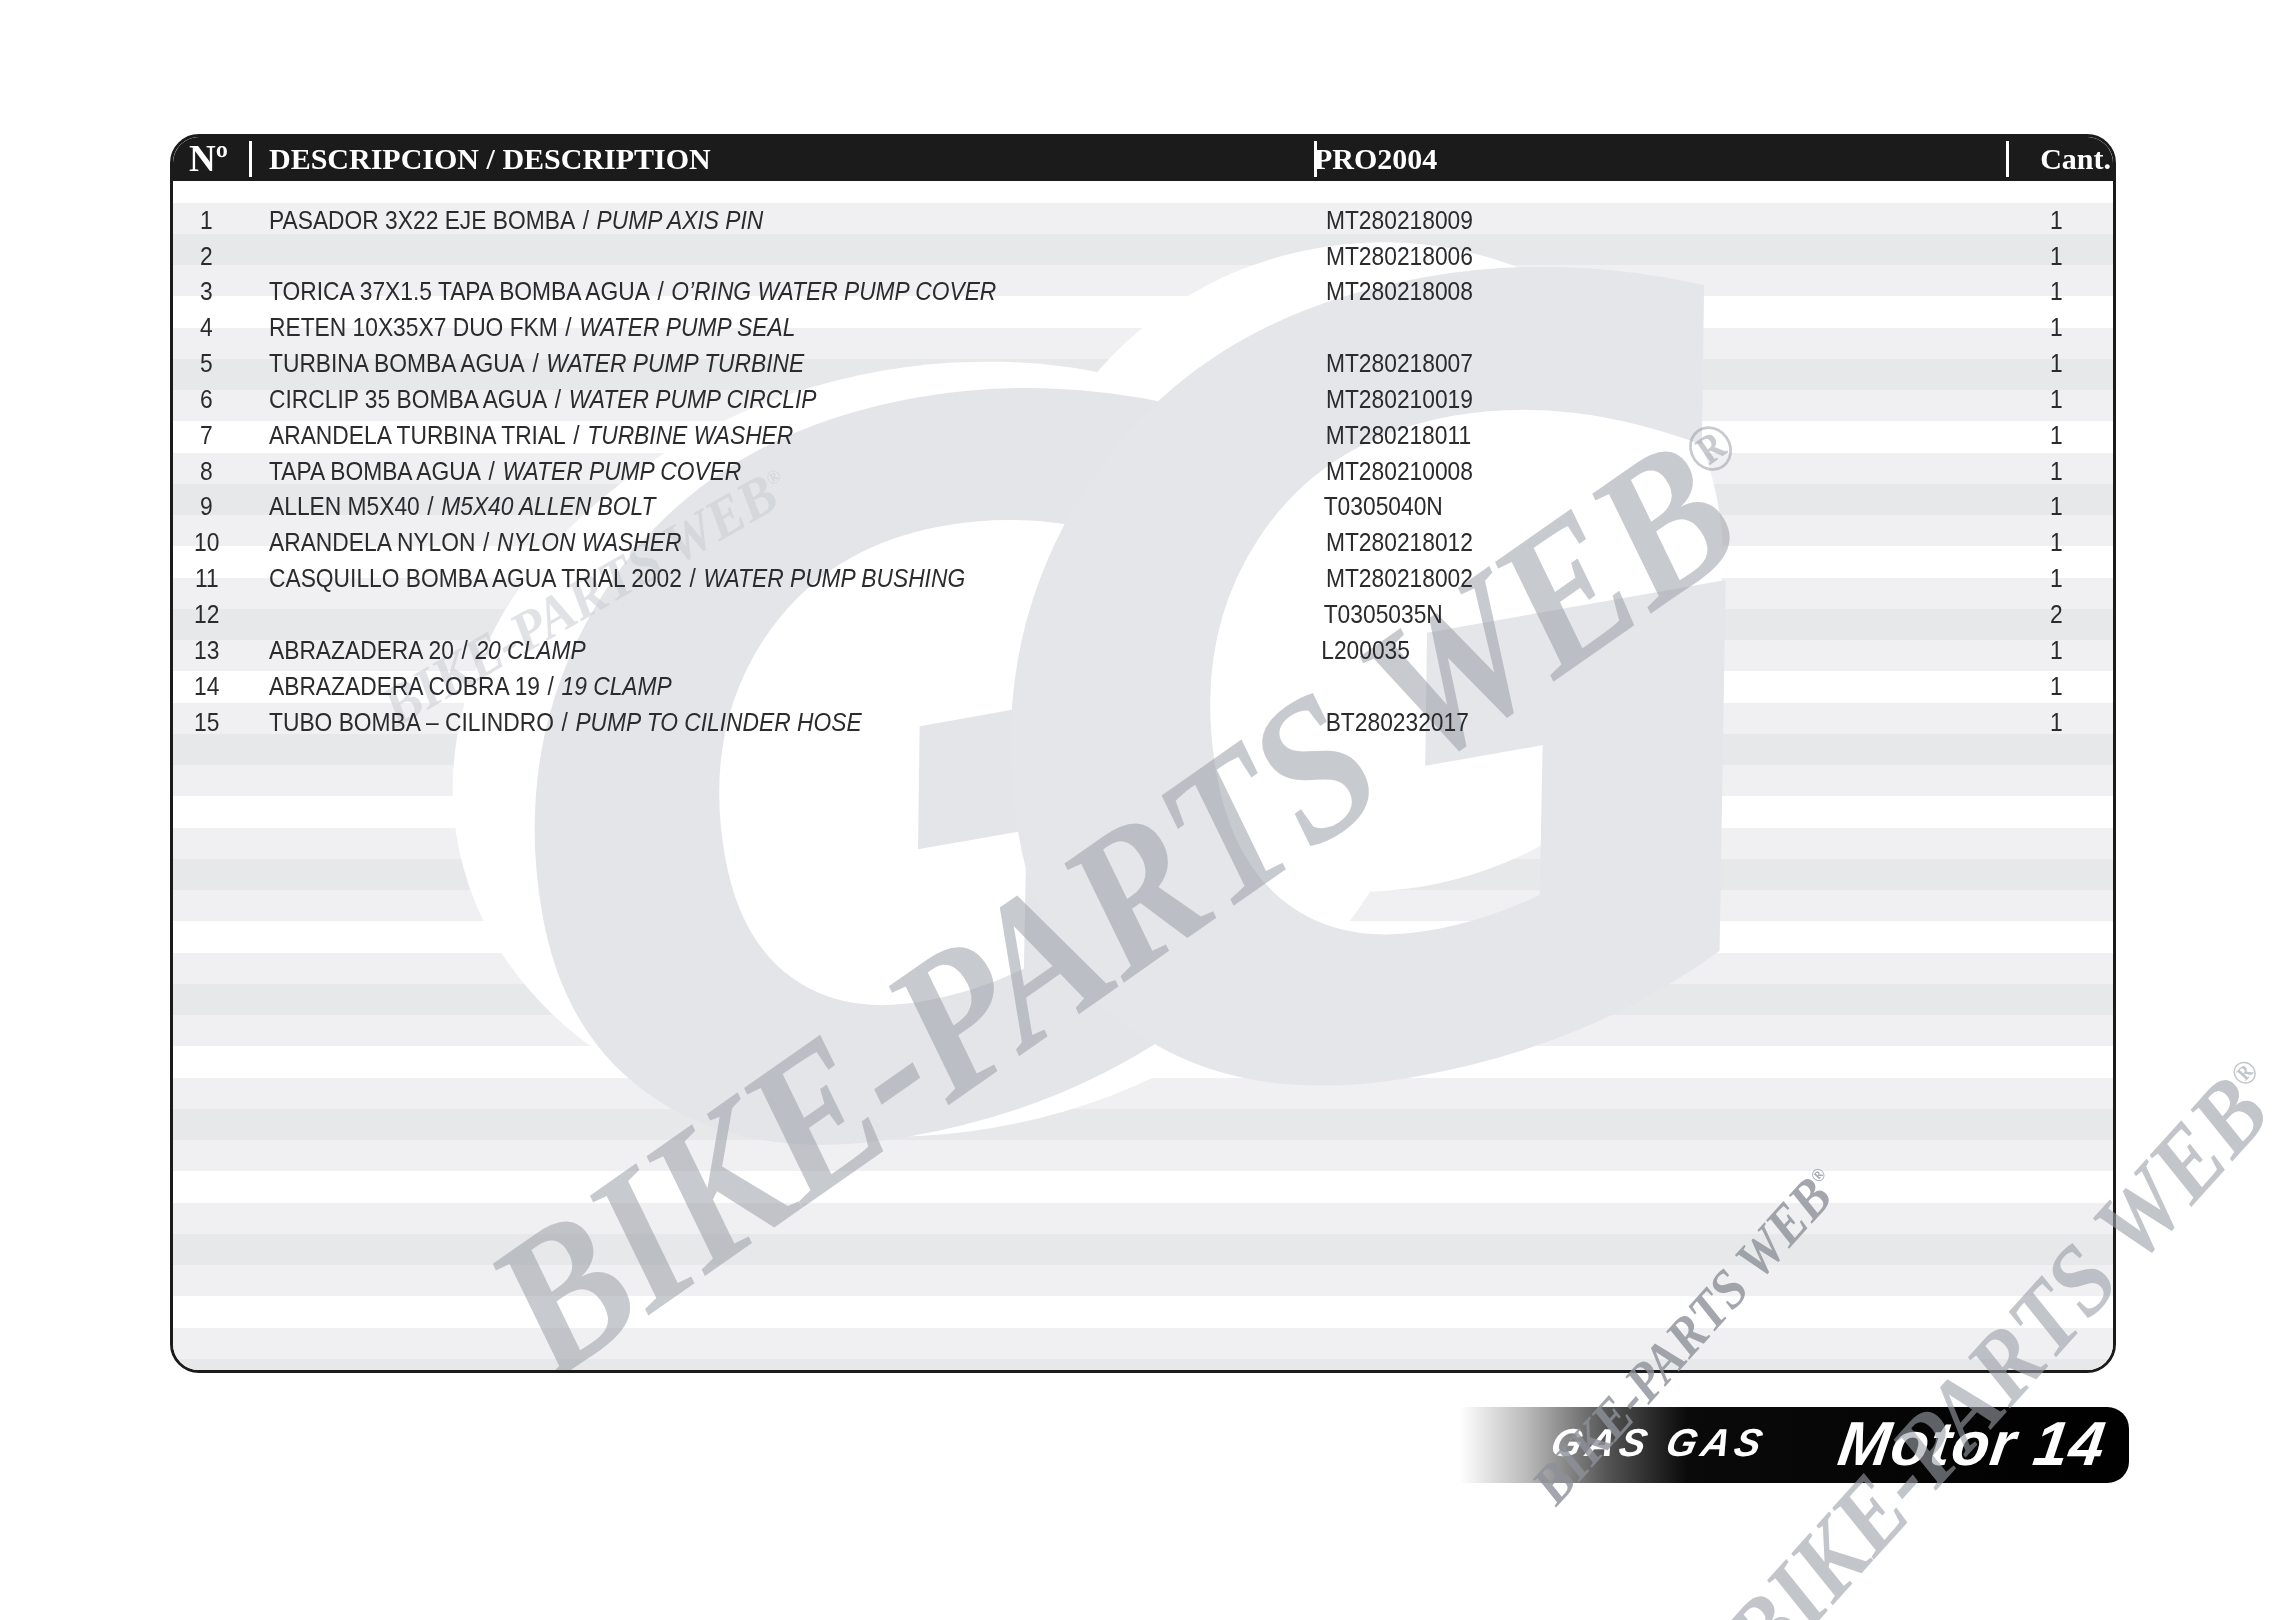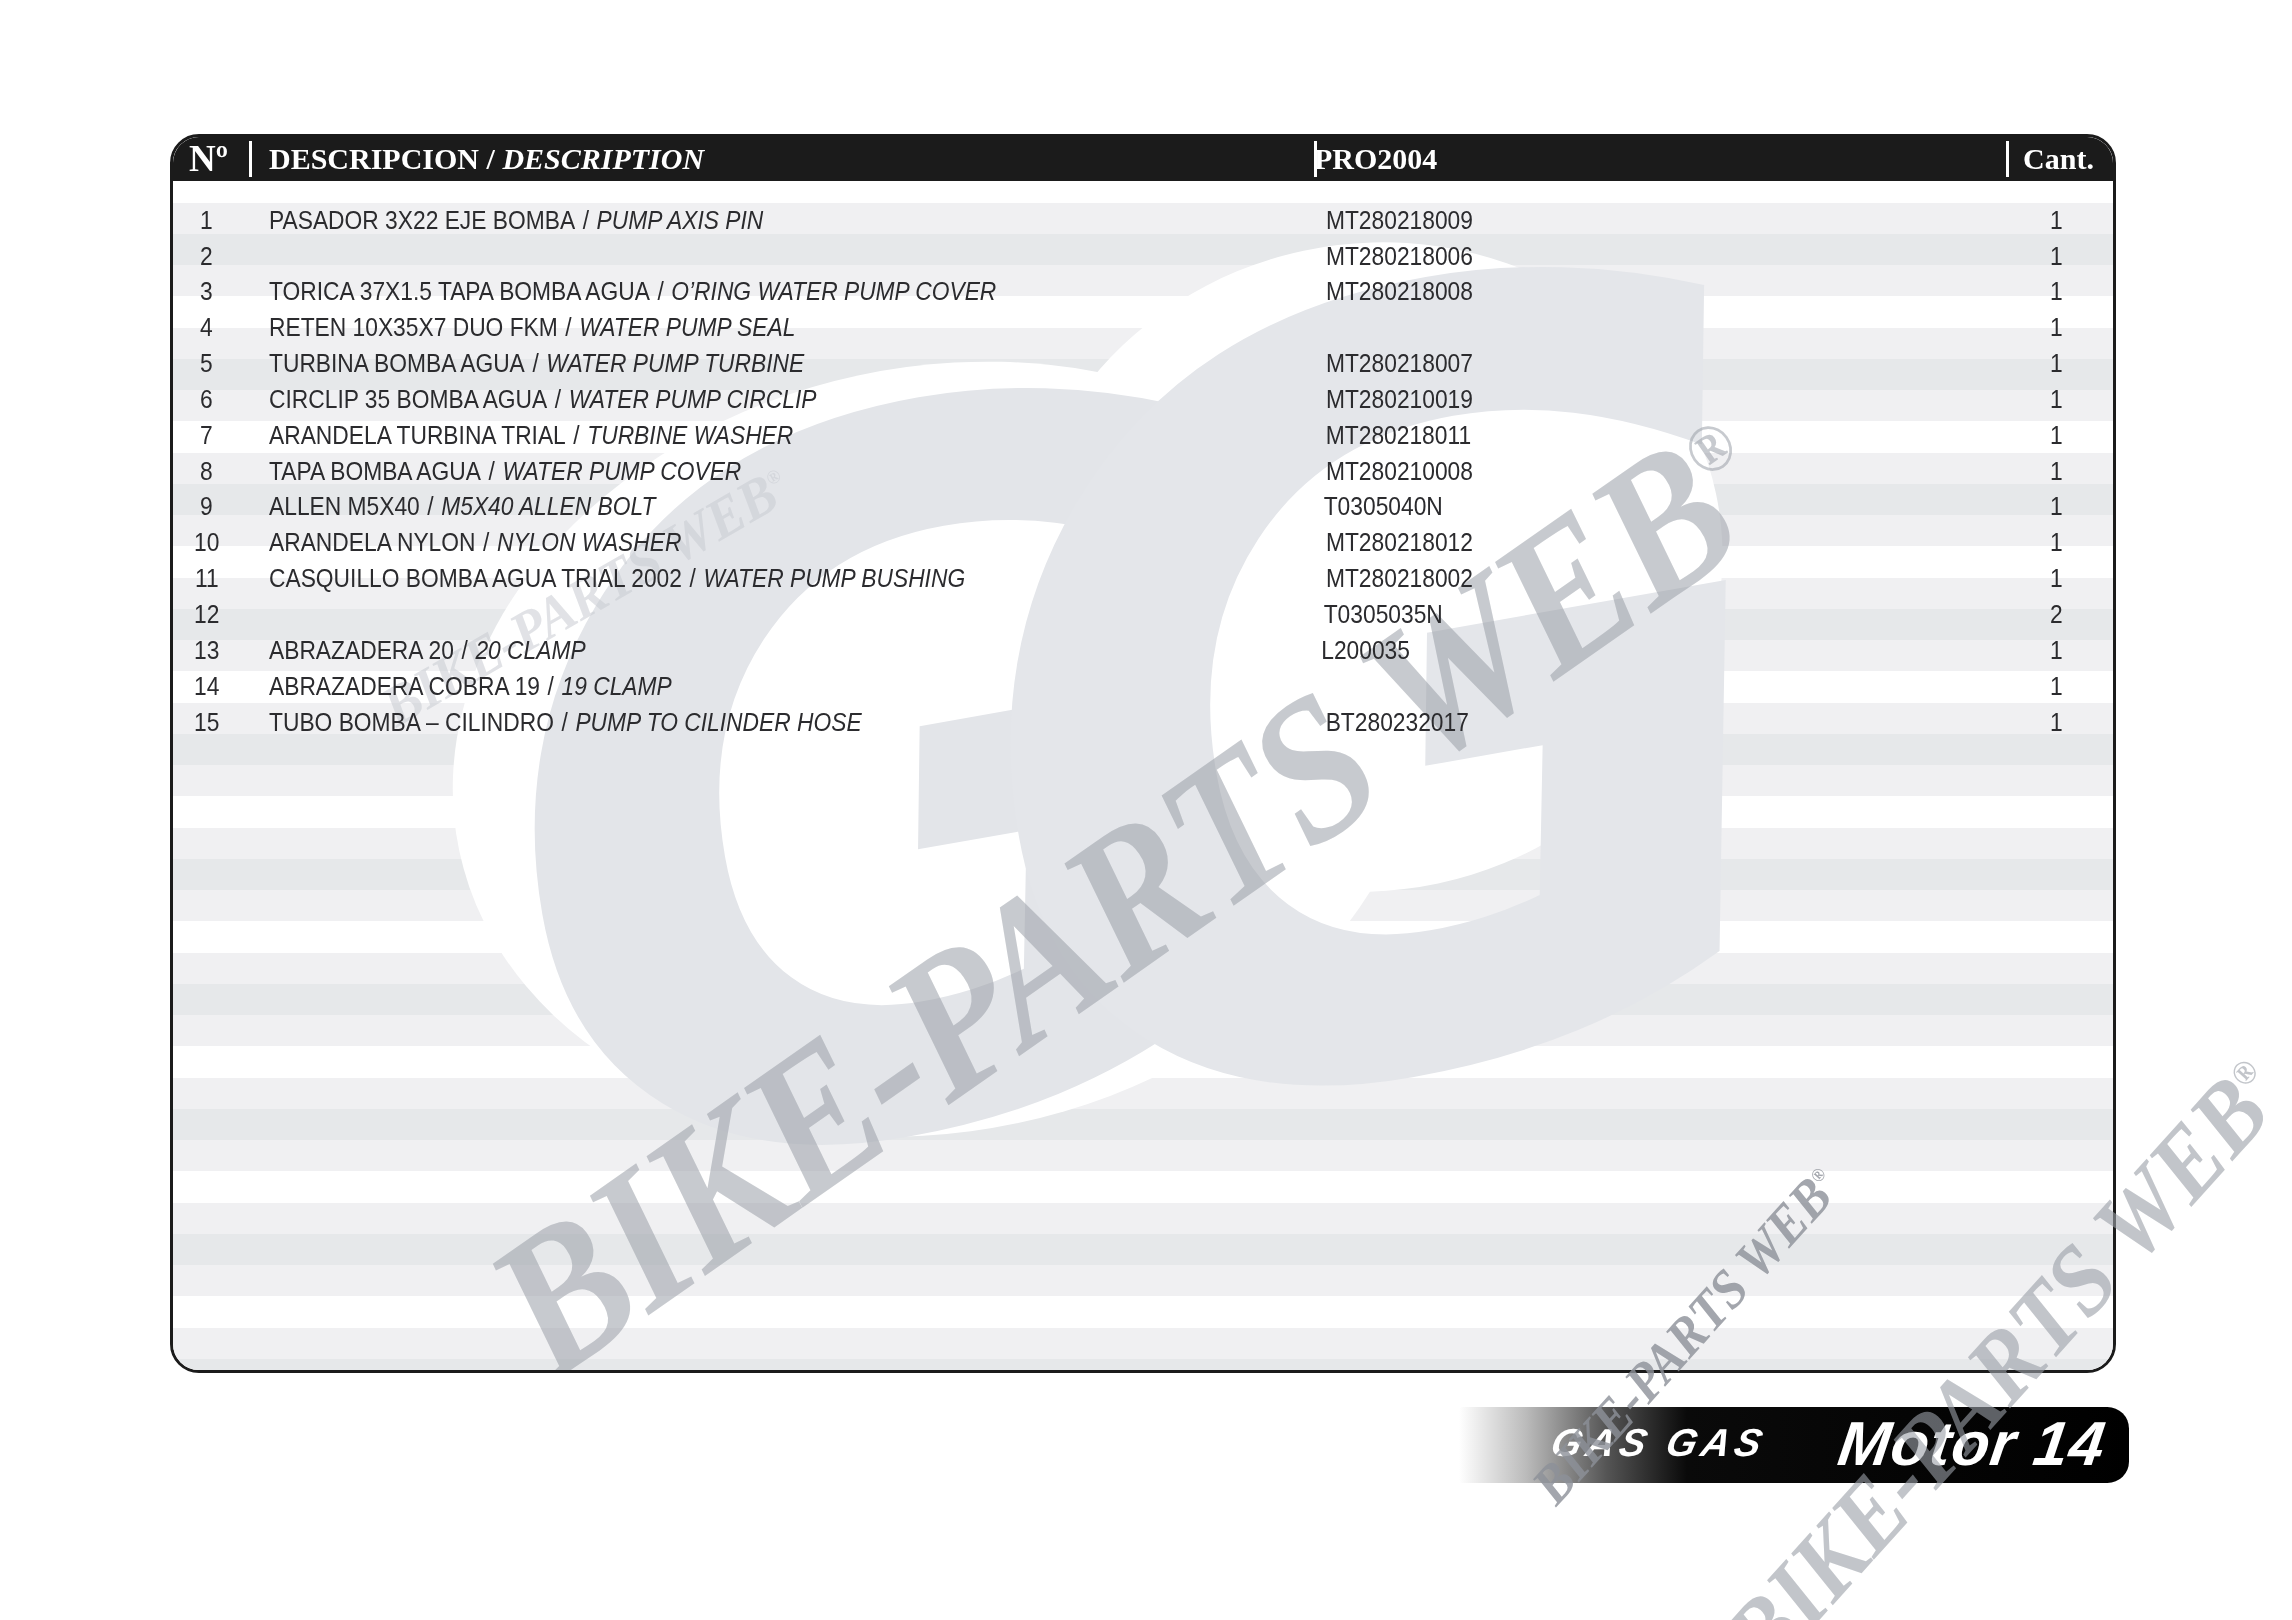--- a/index.html
+++ b/index.html
@@ -22,23 +22,23 @@
       #f0f0f2 66px 97px,
       #e6e8ea 97px 125px);
   }
   
   .thead{
     position:absolute;left:0;top:0;right:0;height:44px;background:#1b1b1b;
     color:#fff;font-family:"Liberation Serif",serif;font-weight:bold;z-index:30;
   }
   .thead .h-num{position:absolute;left:0;width:71px;text-align:center;line-height:44px;font-size:37px;}
   .thead .h-desc{position:absolute;left:96px;line-height:44px;font-size:30px;}
-  .thead .h-desc .it{font-style:italic;}
+  .thead .h-desc .it{}
   .thead .h-ref{position:absolute;left:1141px;width:598px;text-align:left;line-height:44px;font-size:30px;}
-  .thead .h-qty{position:absolute;left:1833px;width:105px;text-align:center;line-height:44px;font-size:30px;}
+  .thead .h-qty{position:absolute;left:1833px;width:105px;text-align:right;line-height:44px;font-size:30px;}
   .vdiv{position:absolute;top:3.9px;bottom:3.9px;width:2.9px;background:#ffffff;}
   
   .row{position:absolute;left:0;right:0;height:36px;z-index:20;}
   .cell{position:absolute;top:0;height:36px;line-height:36px;color:#2b2b2e;font-size:26.5px;white-space:nowrap;}
   .c-num{left:0;width:67px;text-align:center;}
   .c-desc{left:96px;}
   .c-ref{left:1141px;width:598px;text-align:left;}
   .c-qty{left:1833px;width:101px;text-align:center;}
   .cond{display:inline-block;transform:scaleX(0.86);transform-origin:0 50%;}
   .cond-c{display:inline-block;transform:scaleX(0.86);transform-origin:50% 50%;}

